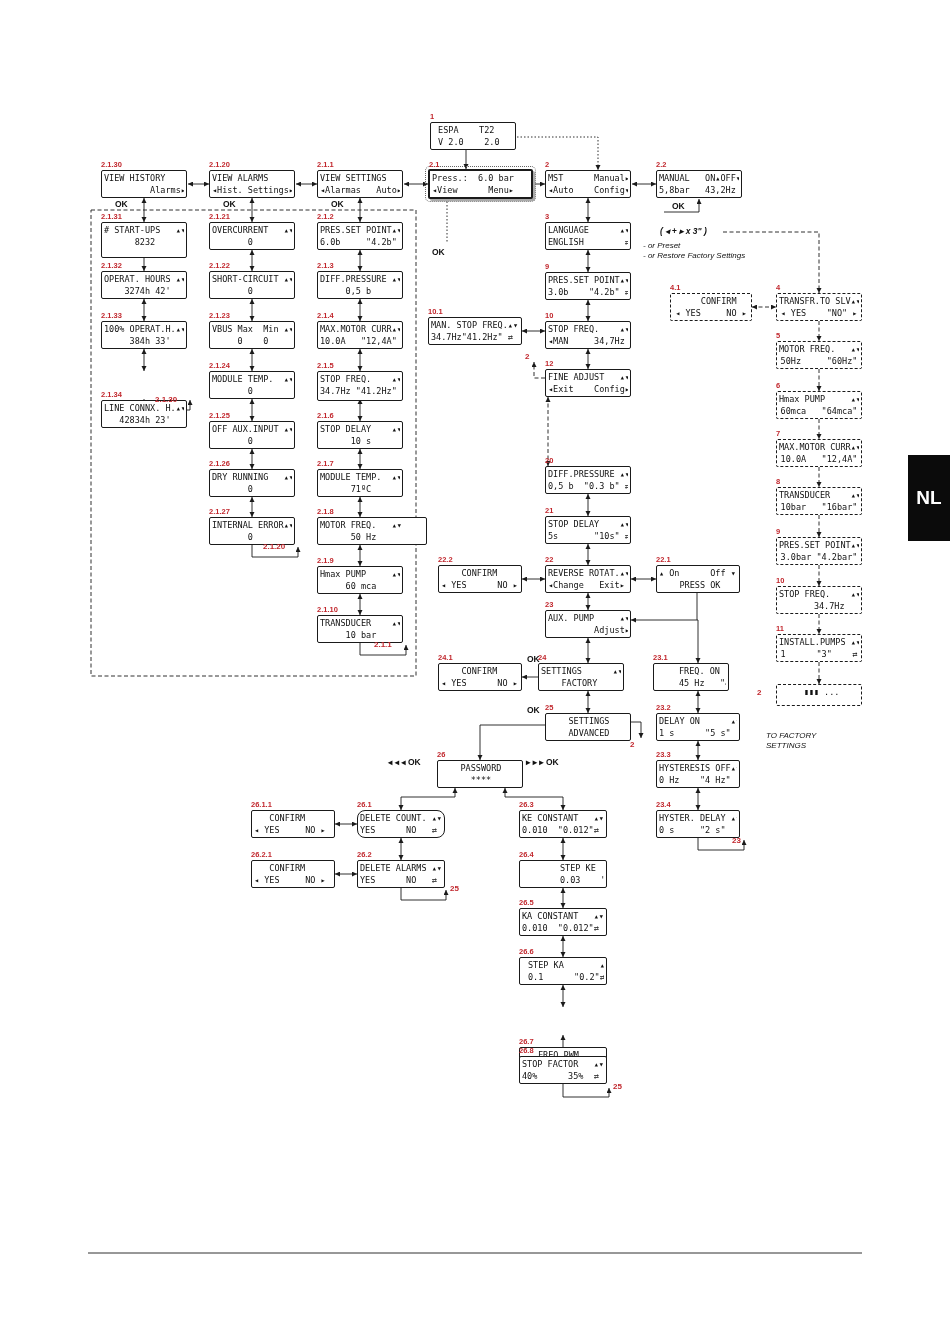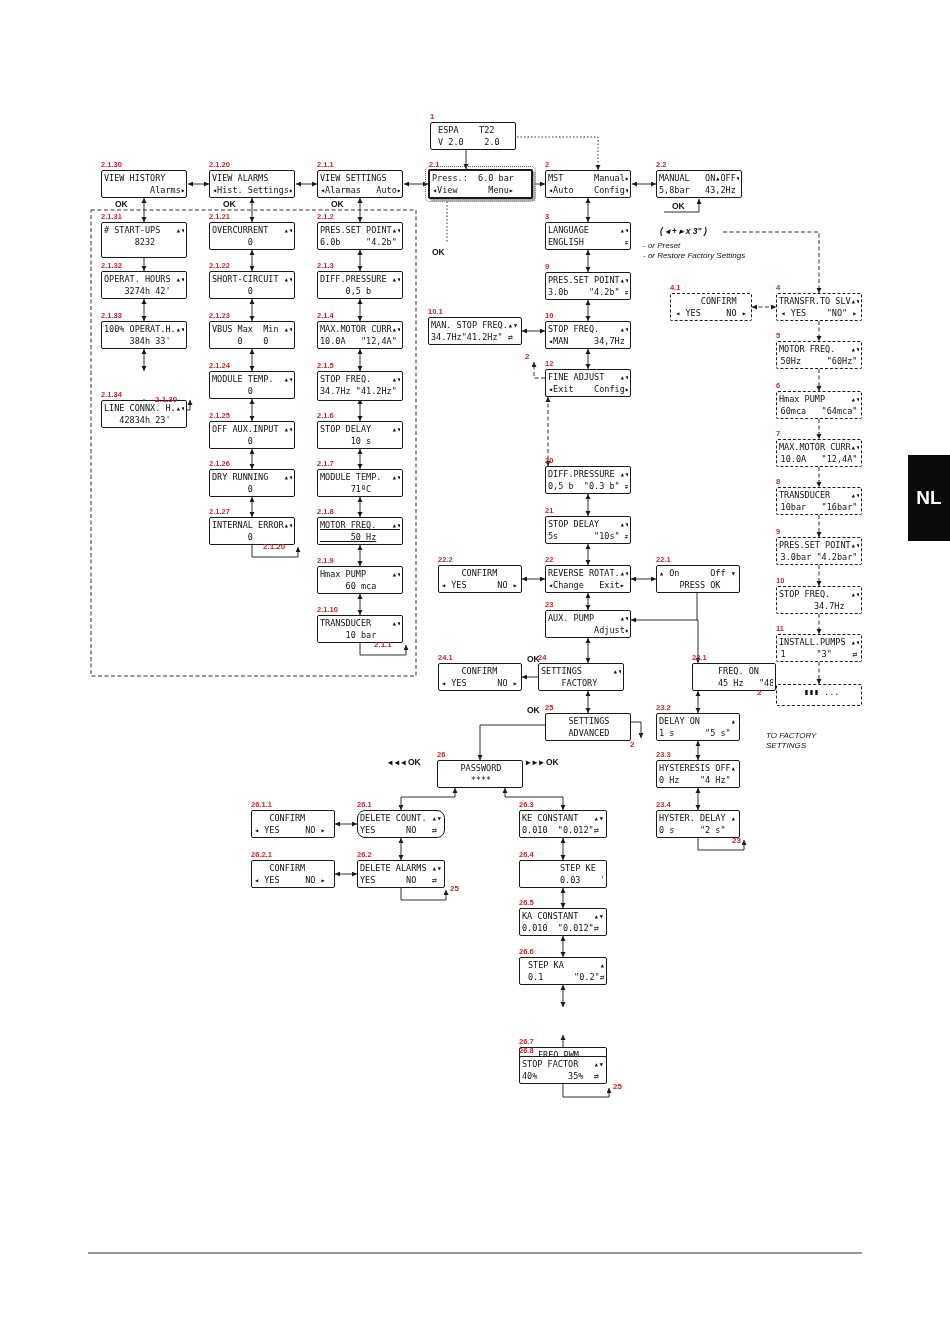--- a/index.html
+++ b/index.html
@@ -132,21 +132,21 @@
     <div class="screen" style="left: 209px; top: 371px; width: 86px; height: 28px;"><span class="tag">2.1.24</span><div class="l">MODULE TEMP.  ▴▾</div><div class="l">       0</div></div>
     <div class="screen" style="left: 209px; top: 421px; width: 86px; height: 28px;"><span class="tag">2.1.25</span><div class="l">OFF AUX.INPUT ▴▾</div><div class="l">       0</div></div>
     <div class="screen" style="left: 209px; top: 469px; width: 86px; height: 28px;"><span class="tag">2.1.26</span><div class="l">DRY RUNNING   ▴▾</div><div class="l">       0</div></div>
     <div class="screen" style="left: 209px; top: 517px; width: 86px; height: 28px;"><span class="tag">2.1.27</span><div class="l">INTERNAL ERROR▴▾</div><div class="l">       0</div></div>
     <div class="screen" style="left: 317px; top: 222px; width: 86px; height: 28px;"><span class="tag">2.1.2</span><div class="l">PRES.SET POINT▴▾</div><div class="l">6.0b     "4.2b"</div></div>
     <div class="screen" style="left: 317px; top: 271px; width: 86px; height: 28px;"><span class="tag">2.1.3</span><div class="l">DIFF.PRESSURE ▴▾</div><div class="l">     0,5 b</div></div>
     <div class="screen" style="left: 317px; top: 321px; width: 86px; height: 28px;"><span class="tag">2.1.4</span><div class="l">MAX.MOTOR CURR▴▾</div><div class="l">10.0A   "12,4A"</div></div>
     <div class="screen" style="left: 317px; top: 371px; width: 86px; height: 30px;"><span class="tag">2.1.5</span><div class="l">STOP FREQ.    ▴▾</div><div class="l">34.7Hz "41.2Hz"</div></div>
     <div class="screen" style="left: 317px; top: 421px; width: 86px; height: 28px;"><span class="tag">2.1.6</span><div class="l">STOP DELAY    ▴▾</div><div class="l">      10 s</div></div>
     <div class="screen" style="left: 317px; top: 469px; width: 86px; height: 28px;"><span class="tag">2.1.7</span><div class="l">MODULE TEMP.  ▴▾</div><div class="l">      71ºC</div></div>
-    <div class="screen" style="left: 317px; top: 517px; width: 86px; height: 28px; text-decoration: underline;"><span class="tag">2.1.8</span><div class="l">MOTOR FREQ.   ▴▾</div><div class="l">      50 Hz</div></div>
+    <div class="screen" style="left: 317px; top: 517px; width: 110px; height: 28px;"><span class="tag">2.1.8</span><div class="l">MOTOR FREQ.   ▴▾</div><div class="l">      50 Hz</div></div>
     <div class="screen" style="left: 317px; top: 566px; width: 86px; height: 28px;"><span class="tag">2.1.9</span><div class="l">Hmax PUMP     ▴▾</div><div class="l">     60 mca</div></div>
     <div class="screen" style="left: 317px; top: 615px; width: 86px; height: 28px;"><span class="tag">2.1.10</span><div class="l">TRANSDUCER    ▴▾</div><div class="l">     10 bar</div></div>
     <div class="screen" style="left: 545px; top: 222px; width: 86px; height: 28px;"><span class="tag">3</span><div class="l">LANGUAGE      ▴▾</div><div class="l">ENGLISH        ⇄</div></div>
     <div class="screen" style="left: 545px; top: 272px; width: 86px; height: 28px;"><span class="tag">9</span><div class="l">PRES.SET POINT▴▾</div><div class="l">3.0b    "4.2b" ⇄</div></div>
     <div class="screen" style="left: 545px; top: 321px; width: 86px; height: 28px;"><span class="tag">10</span><div class="l">STOP FREQ.    ▴▾</div><div class="l">◂MAN     34,7Hz</div></div>
     <div class="screen" style="left: 428px; top: 317px; width: 94px; height: 28px;"><span class="tag">10.1</span><div class="l">MAN. STOP FREQ.▴▾</div><div class="l">34.7Hz"41.2Hz" ⇄</div></div>
     <div class="screen" style="left: 545px; top: 369px; width: 86px; height: 28px;"><span class="tag">12</span><div class="l">FINE ADJUST   ▴▾</div><div class="l">◂Exit    Config▸</div></div>
     <div class="screen" style="left: 545px; top: 466px; width: 86px; height: 28px;"><span class="tag">20</span><div class="l">DIFF.PRESSURE ▴▾</div><div class="l">0,5 b  "0.3 b" ⇄</div></div>
     <div class="screen" style="left: 545px; top: 516px; width: 86px; height: 28px;"><span class="tag">21</span><div class="l">STOP DELAY    ▴▾</div><div class="l">5s       "10s" ⇄</div></div>
     <div class="screen" style="left: 545px; top: 565px; width: 86px; height: 28px;"><span class="tag">22</span><div class="l">REVERSE ROTAT.▴▾</div><div class="l">◂Change   Exit▸</div></div>
@@ -160,21 +160,21 @@
     <div class="screen dashed" style="left: 670px; top: 293px; width: 82px; height: 28px;"><span class="tag">4.1</span><div class="l">   CONFIRM</div><div class="l">◂ YES     NO ▸</div></div>
     <div class="screen dashed" style="left: 776px; top: 293px; width: 86px; height: 28px;"><span class="tag">4</span><div class="l">TRANSFR.TO SLV▴▾</div><div class="l">◂ YES    "NO" ▸</div></div>
     <div class="screen dashed" style="left: 776px; top: 341px; width: 86px; height: 28px;"><span class="tag">5</span><div class="l">MOTOR FREQ.   ▴▾</div><div class="l">50Hz     "60Hz"</div></div>
     <div class="screen dashed" style="left: 776px; top: 391px; width: 86px; height: 28px;"><span class="tag">6</span><div class="l">Hmax PUMP     ▴▾</div><div class="l">60mca   "64mca"</div></div>
     <div class="screen dashed" style="left: 776px; top: 439px; width: 86px; height: 28px;"><span class="tag">7</span><div class="l">MAX.MOTOR CURR▴▾</div><div class="l">10.0A   "12,4A"</div></div>
     <div class="screen dashed" style="left: 776px; top: 487px; width: 86px; height: 28px;"><span class="tag">8</span><div class="l">TRANSDUCER    ▴▾</div><div class="l">10bar   "16bar"</div></div>
     <div class="screen dashed" style="left: 776px; top: 537px; width: 86px; height: 28px;"><span class="tag">9</span><div class="l">PRES.SET POINT▴▾</div><div class="l">3.0bar "4.2bar"</div></div>
     <div class="screen dashed" style="left: 776px; top: 586px; width: 86px; height: 28px;"><span class="tag">10</span><div class="l">STOP FREQ.    ▴▾</div><div class="l">    34.7Hz</div></div>
     <div class="screen dashed" style="left: 776px; top: 634px; width: 86px; height: 28px;"><span class="tag">11</span><div class="l">INSTALL.PUMPS ▴▾</div><div class="l">1      "3"    ⇄</div></div>
     <div class="screen dashed" style="left: 776px; top: 684px; width: 86px; height: 22px;"><div class="l"> ▮▮▮ ...</div></div>
-    <div class="screen" style="left: 692px; top: 663px; width: 84px; height: 28px; padding-left: 25px;"><span class="tag">23.1</span><div class="l">FREQ. ON      ▴▾</div><div class="l">45 Hz   "48 Hz"</div></div>
+    <div class="screen" style="left: 653px; top: 663px; width: 76px; height: 28px; padding-left: 25px;"><span class="tag">23.1</span><div class="l">FREQ. ON      ▴▾</div><div class="l">45 Hz   "48 Hz"</div></div>
     <div class="screen" style="left: 656px; top: 713px; width: 84px; height: 28px;"><span class="tag">23.2</span><div class="l">DELAY ON      ▴▾</div><div class="l">1 s      "5 s"</div></div>
     <div class="screen" style="left: 656px; top: 760px; width: 84px; height: 28px;"><span class="tag">23.3</span><div class="l">HYSTERESIS OFF▴▾</div><div class="l">0 Hz    "4 Hz"</div></div>
     <div class="screen" style="left: 656px; top: 810px; width: 84px; height: 28px;"><span class="tag">23.4</span><div class="l">HYSTER. DELAY ▴▾</div><div class="l">0 s     "2 s"</div></div>
     <div class="screen" style="left: 357px; top: 810px; width: 88px; height: 28px; border-radius: 8px;"><span class="tag">26.1</span><div class="l">DELETE COUNT. ▴▾</div><div class="l">YES      NO   ⇄</div></div>
     <div class="screen" style="left: 251px; top: 810px; width: 84px; height: 28px;"><span class="tag">26.1.1</span><div class="l">   CONFIRM</div><div class="l">◂ YES     NO ▸</div></div>
     <div class="screen" style="left: 357px; top: 860px; width: 88px; height: 28px;"><span class="tag">26.2</span><div class="l">DELETE ALARMS ▴▾</div><div class="l">YES      NO   ⇄</div></div>
     <div class="screen" style="left: 251px; top: 860px; width: 84px; height: 28px;"><span class="tag">26.2.1</span><div class="l">   CONFIRM</div><div class="l">◂ YES     NO ▸</div></div>
     <div class="screen" style="left: 519px; top: 810px; width: 88px; height: 28px;"><span class="tag">26.3</span><div class="l">KE CONSTANT   ▴▾</div><div class="l">0.010  "0.012"⇄</div></div>
     <div class="screen" style="left: 519px; top: 860px; width: 88px; height: 28px; padding-left: 40px;"><span class="tag">26.4</span><div class="l">STEP KE       ▴▾</div><div class="l">0.03    "0.04"⇄</div></div>
     <div class="screen" style="left: 519px; top: 908px; width: 88px; height: 28px;"><span class="tag">26.5</span><div class="l">KA CONSTANT   ▴▾</div><div class="l">0.010  "0.012"⇄</div></div>

